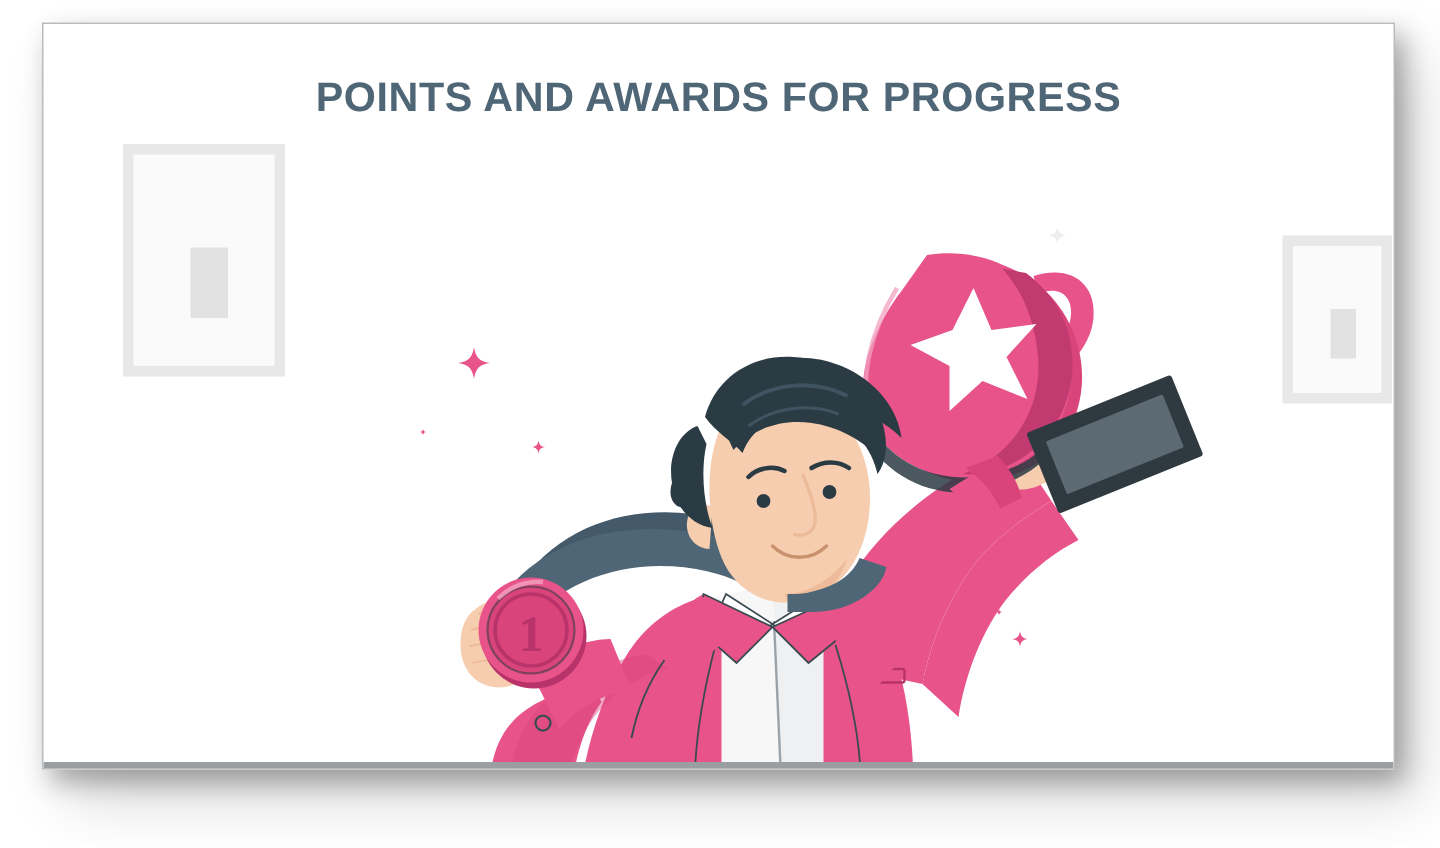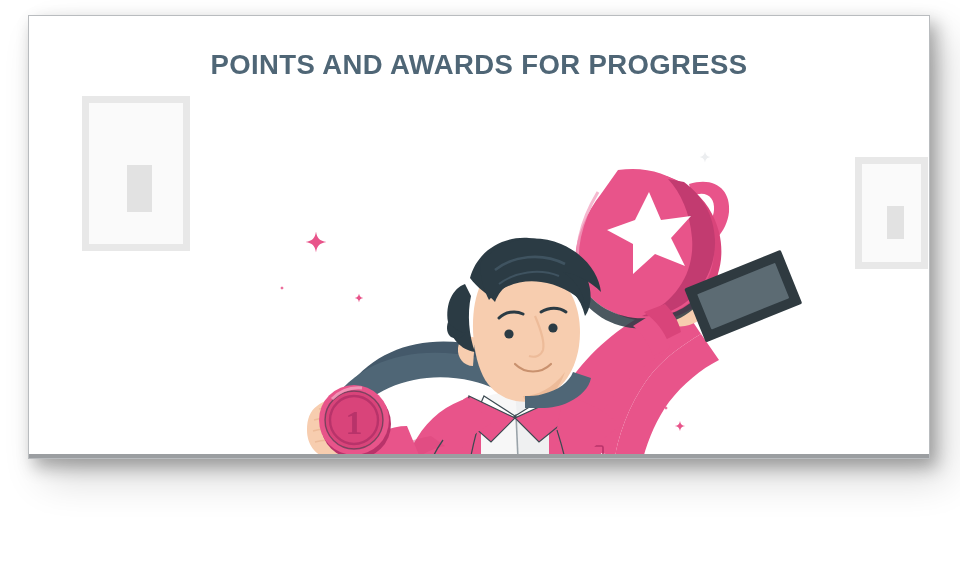--- a/index.html
+++ b/index.html
@@ -18,21 +18,21 @@
     height: 565px;
     background: #ffffff;
   }
 
   
   #slide {
     position: absolute;
     left: 28px;
     top: 15px;
     width: 902px;
-    height: 444px;
+    height: 498px;
     background: #ffffff;
     border: 1px solid #b9bcbf;
     box-shadow: 6px 8px 16px rgba(0,0,0,0.30),
                 16px 20px 38px rgba(0,0,0,0.16);
     overflow: hidden;
   }
 
   
   #title {
     position: absolute;

